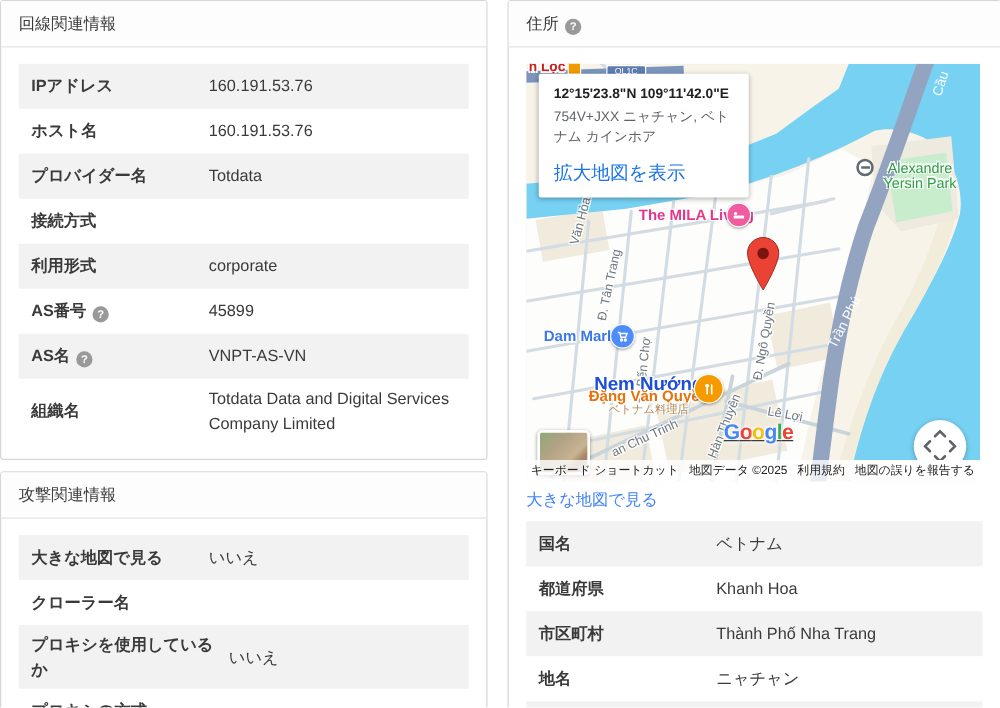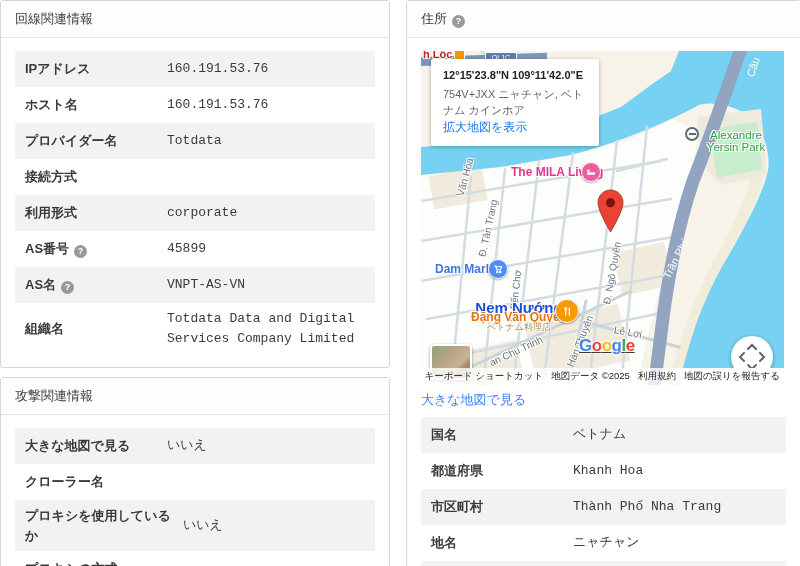--- a/index.html
+++ b/index.html
@@ -12,21 +12,21 @@
   .card-header { padding:9px 14px; font-size:13px; color:#3a3a3a; background:#fdfdfd;
     border-bottom:1px solid #e4e4e4; }
   .card-body { padding:13px 14px; }
   .left-col { position:absolute; left:0; top:0; width:390px; }
   .right-col { position:absolute; left:406px; top:0; width:395px; }
   .card + .card { margin-top:9px; }
 
   .info-row { display:flex; align-items:center; min-height:36px; padding:6px 10px; line-height:1.5; }
   .rows > .info-row:nth-child(odd) { background:#f2f2f2; }
   .info-row .lbl { flex:0 0 142px; font-weight:bold; color:#3a3a3a; }
-  .info-row .val { flex:1; color:#3a3a3a;font-family:Liberation Mono, monospace; }
+  .info-row .val { flex:1; color:#3a3a3a; }
   .phantom { height:36px; }
 
   .help { display:inline-block; width:13px; height:13px; border-radius:50%; background:#999;
     color:#fff; font-size:9px; font-weight:bold; text-align:center; line-height:13px;
     margin-left:5px; vertical-align:-1px; }
 
   
   .map { position:relative; width:363px; height:334px; overflow:hidden; background:#f7f3e9; }
   .map svg.base { position:absolute; left:0; top:0; }
   .maplabel { position:absolute; font-size:10px; color:#6d767e; white-space:nowrap;
@@ -36,21 +36,21 @@
   .maplabel.park-lbl { color:#2f9e44; font-size:11.5px; }
   .poi-text { position:absolute; font-weight:bold; white-space:nowrap;
     text-shadow:1px 1px 0 #fff,-1px -1px 0 #fff,1px -1px 0 #fff,-1px 1px 0 #fff; }
   .poi-circle { position:absolute; border-radius:50%; border:1.5px solid #fff;
     box-shadow:0 1px 2px rgba(0,0,0,.35); display:flex; align-items:center; justify-content:center; }
 
   .info-card { position:absolute; left:10px; top:8px; width:168px; background:#fff;
     border-radius:2px; box-shadow:0 1px 4px rgba(0,0,0,.3); padding:10px 12px; z-index:6; }
   .info-card .coords { font-size:11px; font-weight:bold; color:#202124; white-space:nowrap; }
   .info-card .addr { font-size:11px; color:#5f6368; margin-top:6px; line-height:1.45; }
-  .info-card .zoom-link { display:inline-block; font-size:12px; color:#1a73e8; margin-top:0; text-decoration:none; }
+  .info-card .zoom-link { display:inline-block; font-size:15px; color:#1a73e8; margin-top:10px; text-decoration:none; }
 
   .sat-thumb { position:absolute; left:9px; top:293px; width:42px; height:36px; border:2px solid #fff;
     border-radius:4px; box-shadow:0 1px 3px rgba(0,0,0,.4); z-index:5;
     background:linear-gradient(135deg,#8fa878 0%,#b3a286 35%,#c6b492 65%,#a57f62 80%,#9ec0d8 100%); }
   .pan-ctl { position:absolute; left:310px; top:285px; width:42px; height:42px; border-radius:50%;
     background:#fff; box-shadow:0 1px 4px rgba(0,0,0,.3); z-index:5; }
   .gmap-logo { position:absolute; left:158px; top:285px; font-size:17px; font-weight:bold; z-index:5;
     letter-spacing:-0.5px; text-shadow:0 0 3px #fff,0 0 3px #fff;text-decoration:underline; }
   .attr-bar { position:absolute; right:0; bottom:0; display:flex; align-items:stretch; z-index:5;
     font-size:9.5px; color:#222; }

